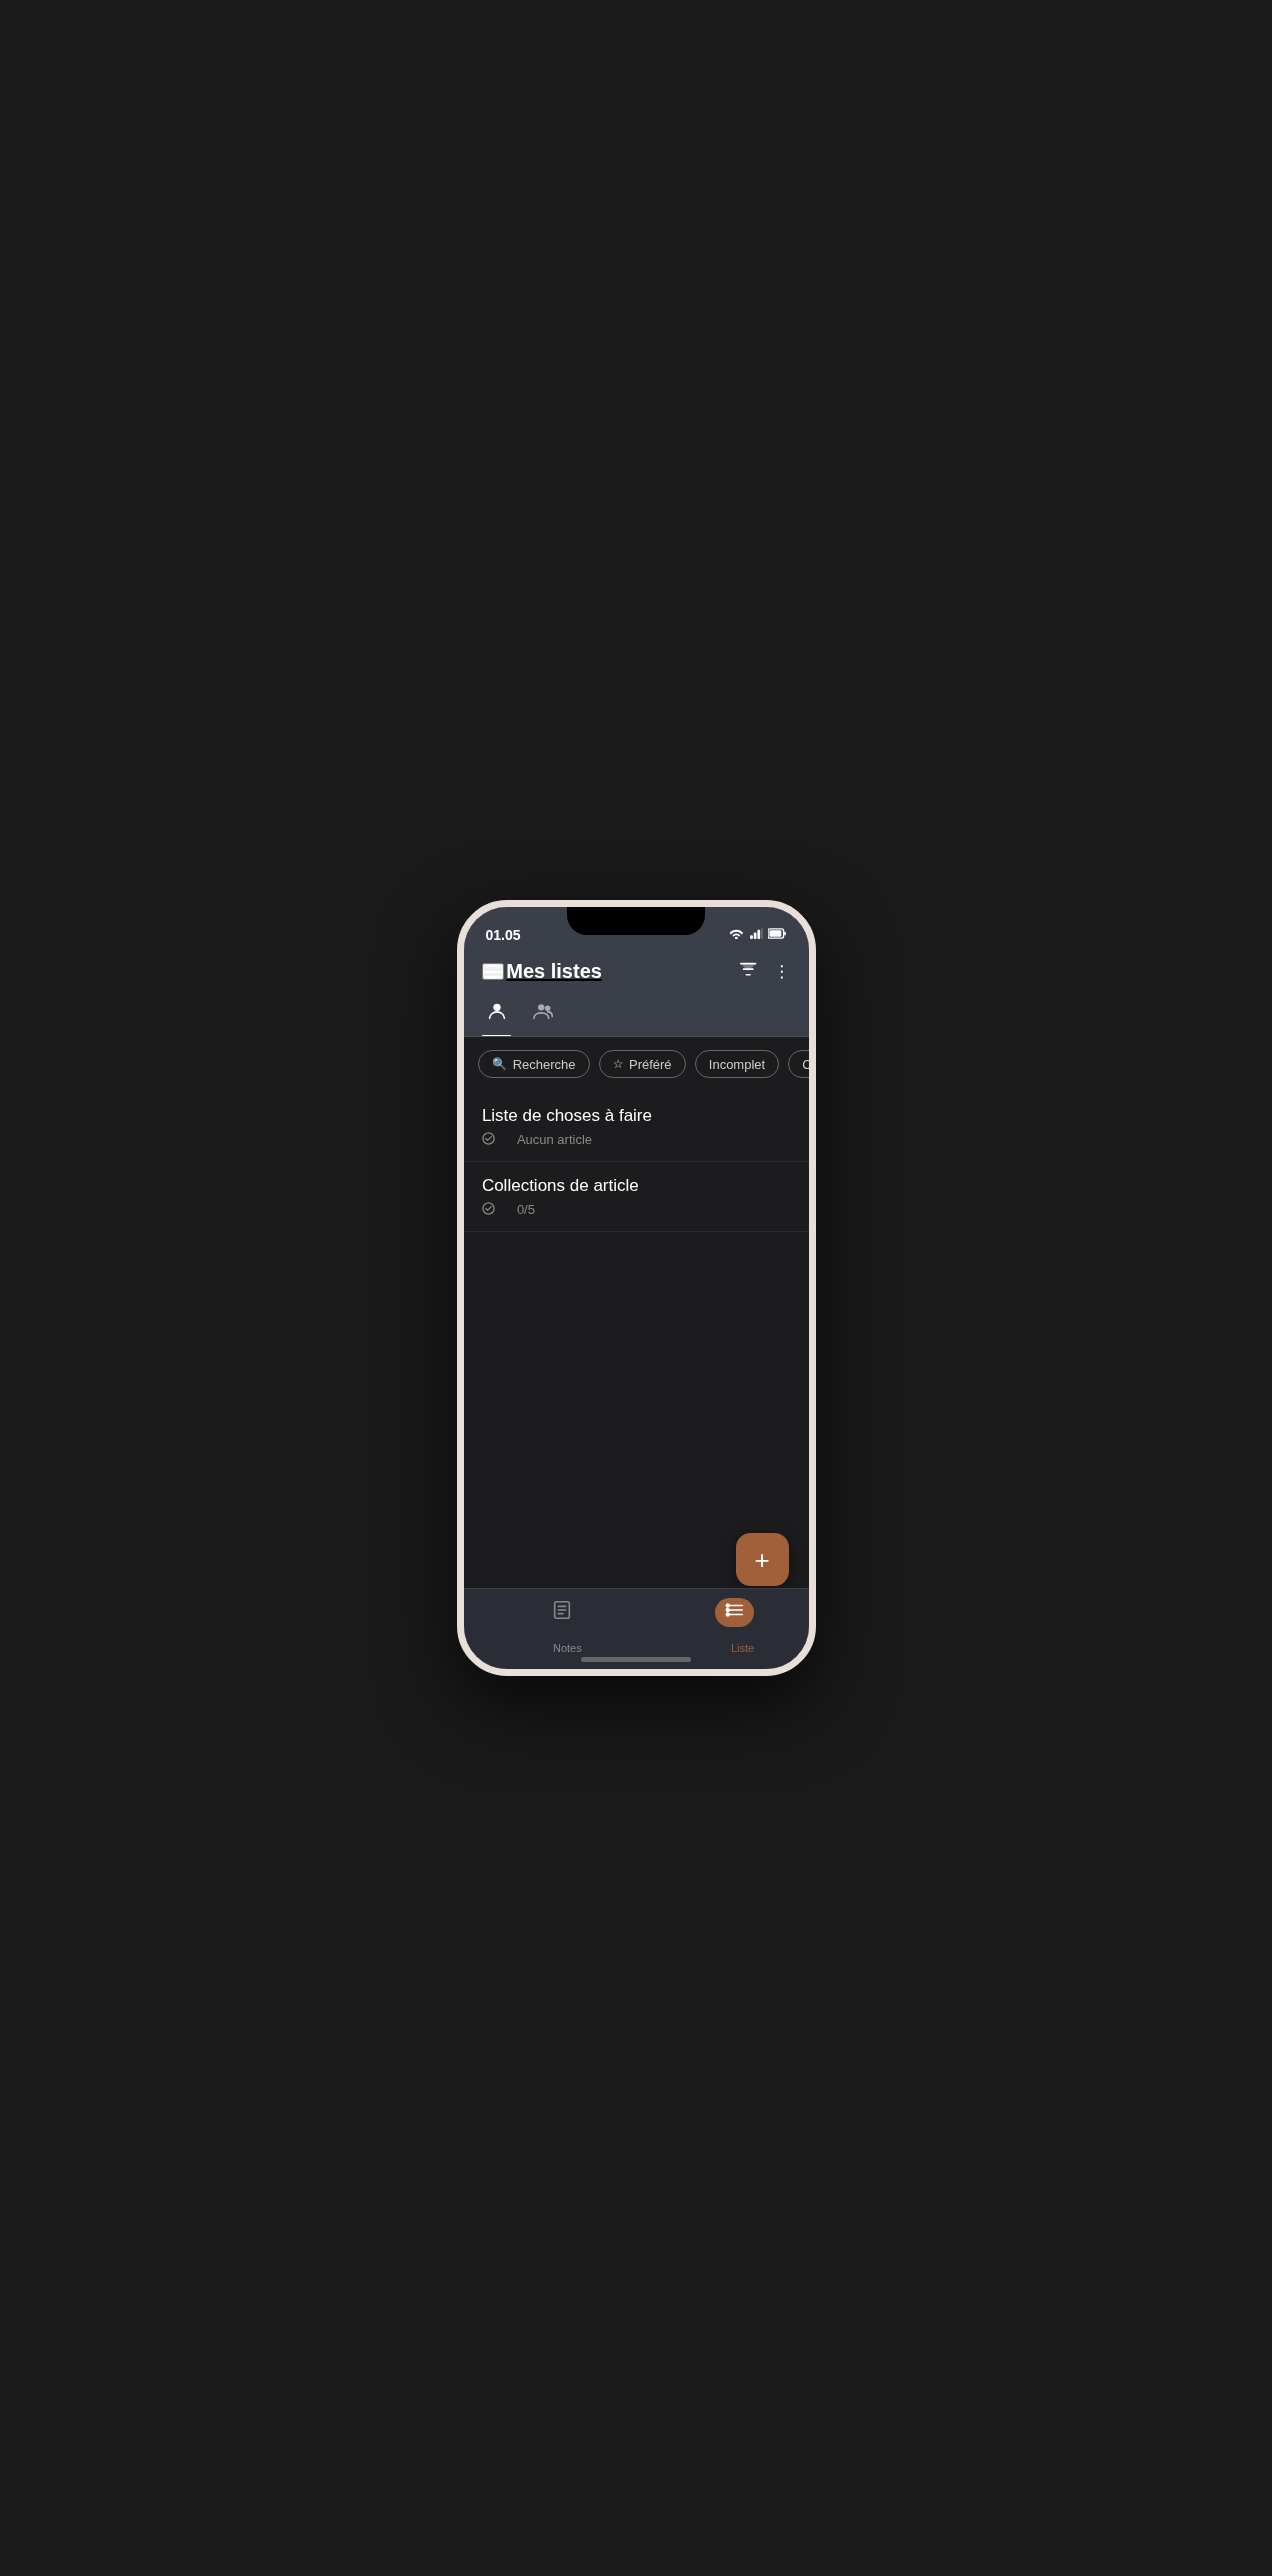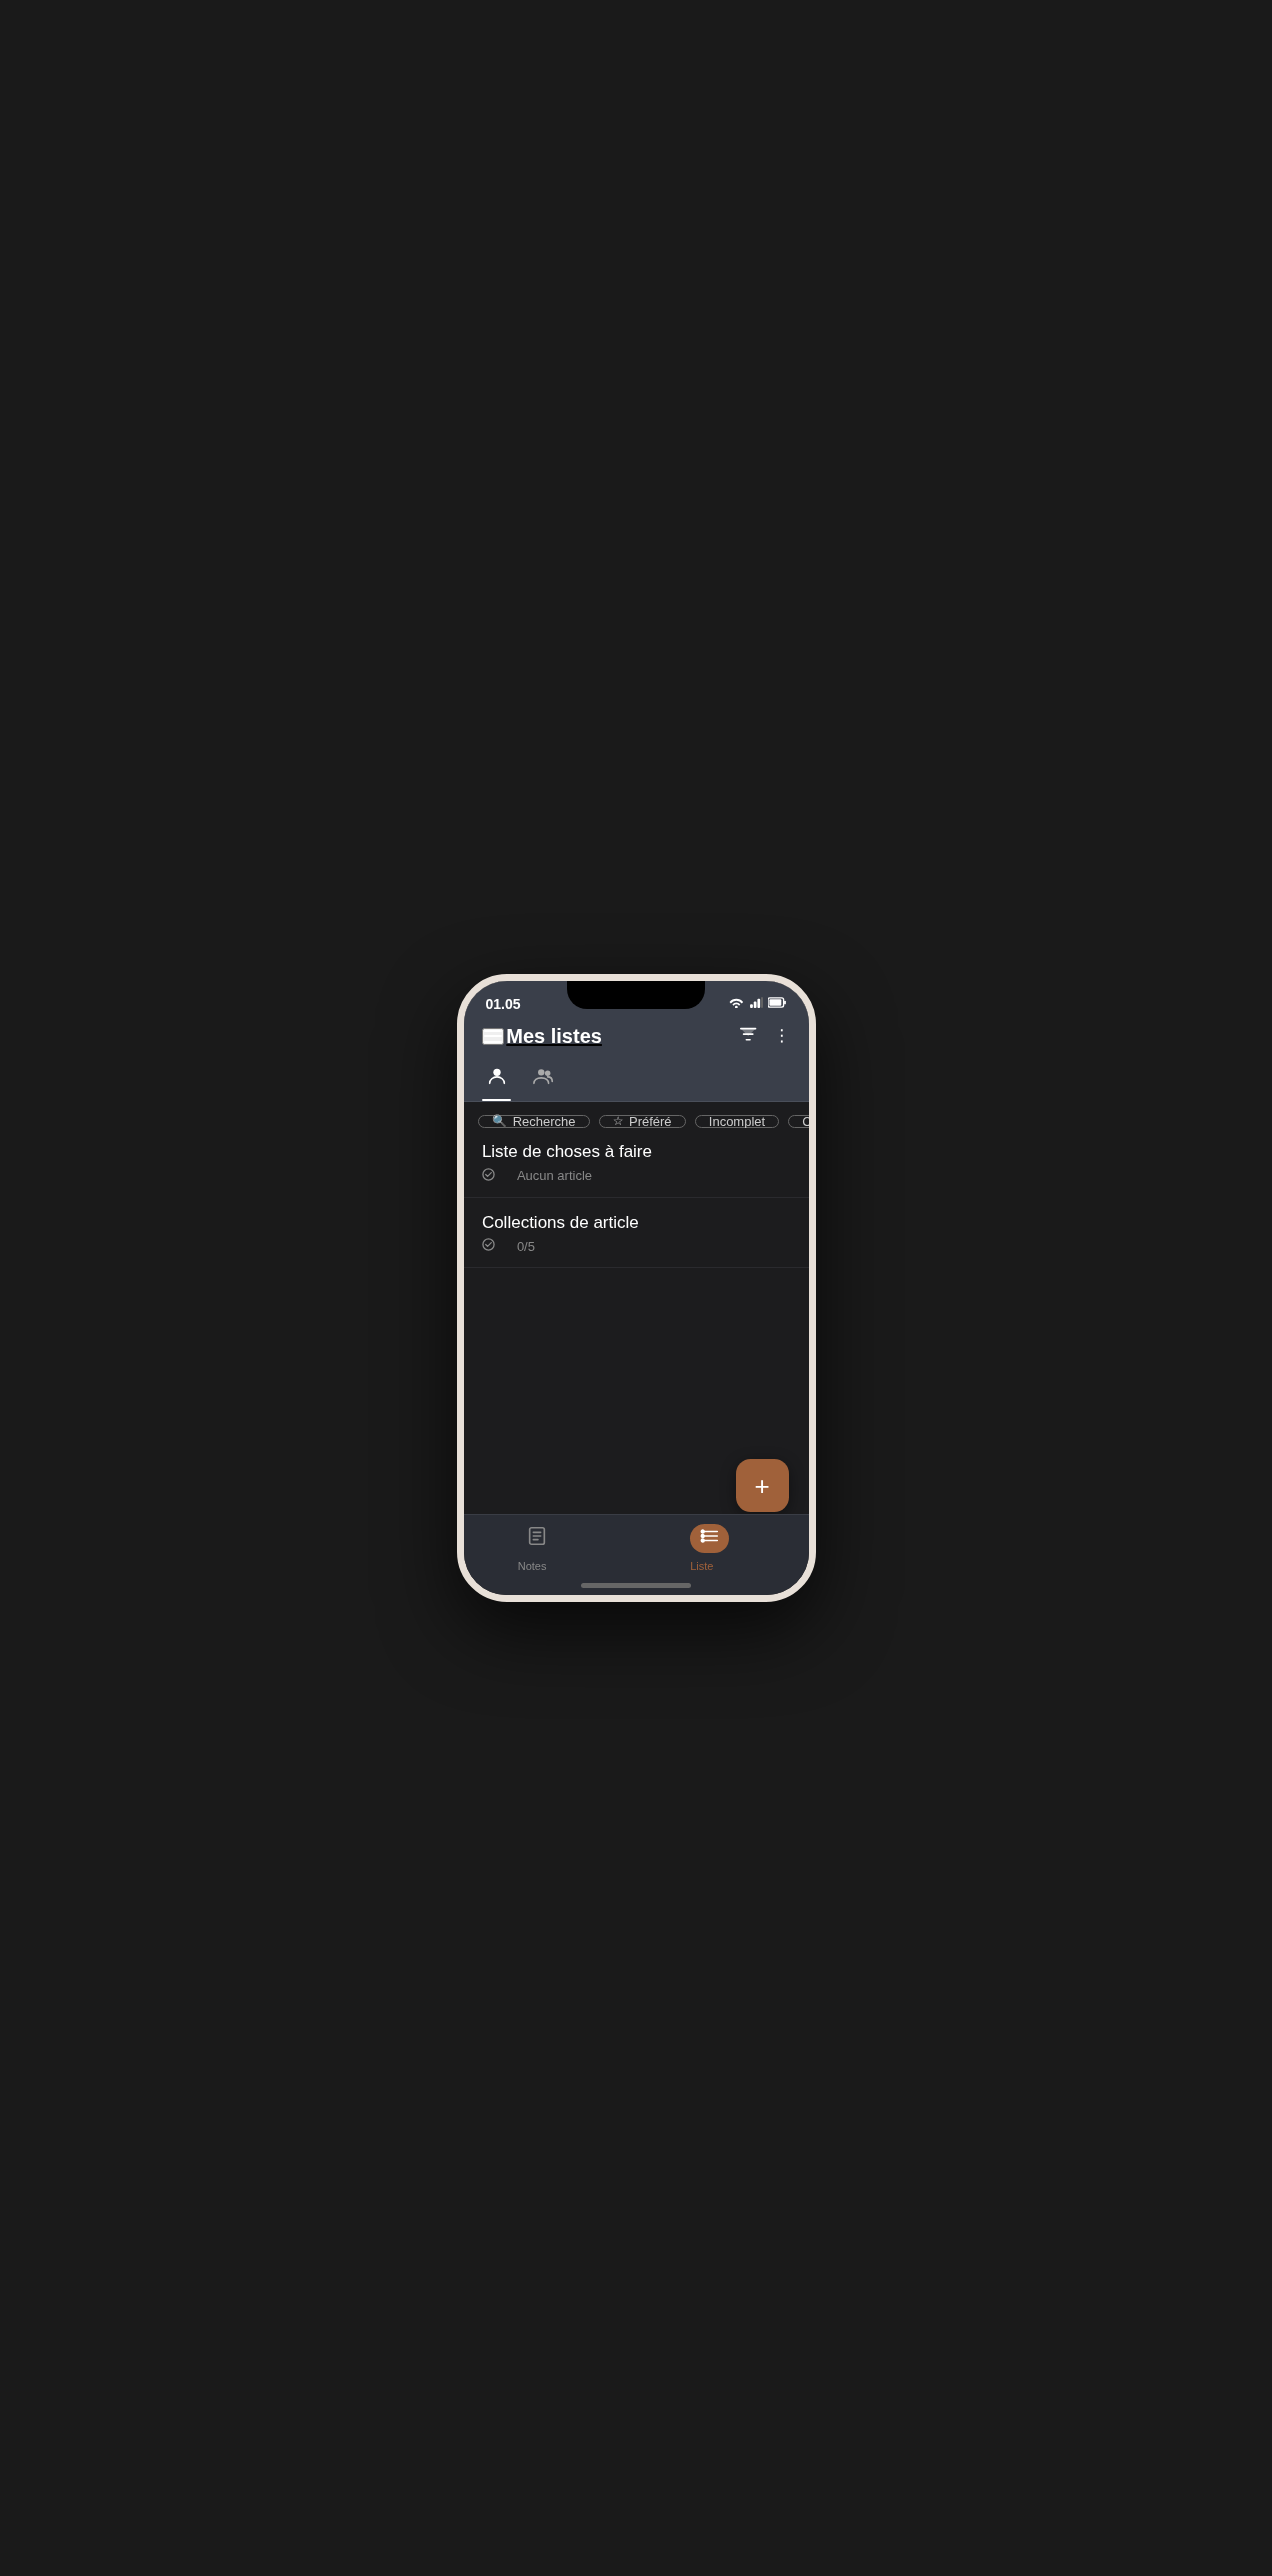--- a/index.html
+++ b/index.html
@@ -6,21 +6,21 @@
     body {
       background: #1a1a1a;
       display: flex;
       justify-content: center;
       align-items: center;
       min-height: 100vh;
       font-family: -apple-system, BlinkMacSystemFont, 'Segoe UI', sans-serif;
     }
     .phone-frame {
       width: 359px;
-      height: 628px;
+      height: 776px;
       background: #1c1c1e;
       border-radius: 50px;
       border: 7.4px solid #e8e0d8;
       position: relative;
       overflow: hidden;
       box-shadow: 0 28px 74px rgba(0,0,0,0.7), inset 0 0 0 1.8px #c8c0b8;
     }
     .notch {
       position: absolute;
       top: 0;
@@ -211,22 +211,22 @@
       background: #2a2d35;
       display: flex;
       align-items: flex-start;
       justify-content: space-around;
       padding-top: 9.2px;
       border-top: 0.9px solid #3a3d45;
     }
     .nav-item {
       display: flex;
       flex-direction: column;
-      align-items: flex-start;
-      gap: 7px;
+      align-items: flex-end;
+      gap: 15px;
       cursor: pointer;
       min-width: 64px;
     }
     .nav-icon {
       font-size: 20px;
       color: #888;
     }
     .nav-icon-wrapper {
       width: 39px;
       height: 29px;

